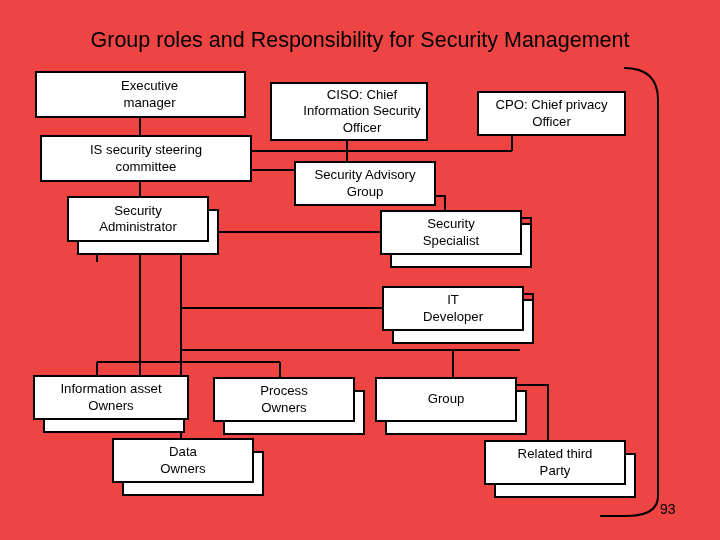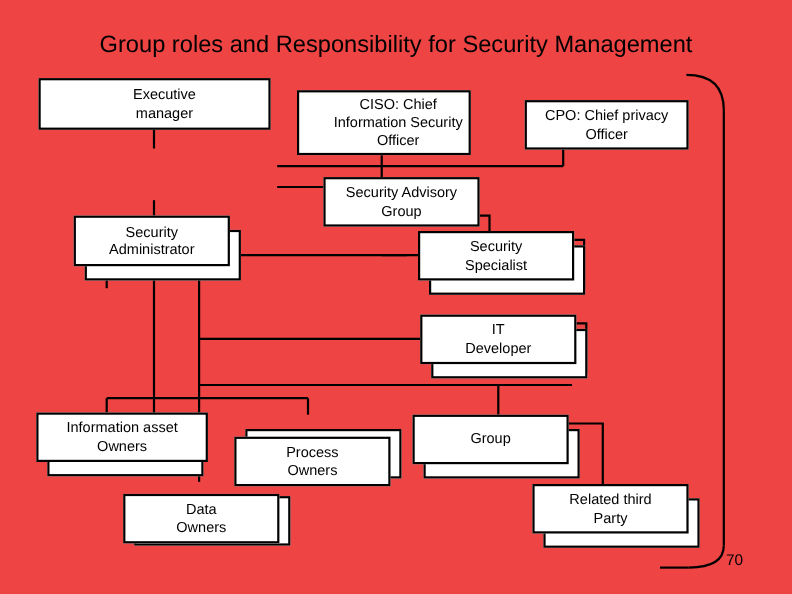--- a/index.html
+++ b/index.html
@@ -155,43 +155,46 @@
 
   <div class="node" style="left: 35px; top: 71px; width: 211px; height: 47px; padding-left: 20px;">
     <span class="label">Executive<br>manager</span>
   </div>
   <div class="node" style="left: 270px; top: 82px; width: 158px; height: 59px; padding-left: 28px;">
     <span class="label">CISO: Chief<br>Information Security<br>Officer</span>
   </div>
   <div class="node" style="left: 437px; top: 91px; width: 149px; height: 45px; margin-left: 40px;">
     <span class="label">CPO: Chief privacy<br>Officer</span>
   </div>
+  <div class="node" style="left: 40px; top: 135px; width: 212px; height: 47px;">
+    <span class="label">IS security steering<br>committee</span>
+  </div>
   <div class="node" style="left: 294px; top: 161px; width: 142px; height: 45px;">
     <span class="label">Security Advisory<br>Group</span>
   </div>
   <div class="node" style="left: 67px; top: 196px; width: 142px; height: 46px;">
     <span class="label">Security<br>Administrator</span>
   </div>
   <div class="node" style="left: 380px; top: 210px; width: 142px; height: 45px;">
     <span class="label">Security<br>Specialist</span>
   </div>
   <div class="node" style="left: 382px; top: 286px; width: 142px; height: 45px;">
     <span class="label">IT<br>Developer</span>
   </div>
   <div class="node" style="left: 33px; top: 375px; width: 156px; height: 45px;">
     <span class="label">Information asset<br>Owners</span>
   </div>
-  <div class="node" style="left: 213px; top: 397px; width: 142px; height: 45px; text-align: center;">
+  <div class="node" style="left: 213px; top: 377px; width: 142px; height: 45px; text-align: center;">
     <span class="label">Process<br>Owners</span>
   </div>
   <div class="node" style="left: 375px; top: 377px; width: 142px; height: 45px;">
     <span class="label">Group</span>
   </div>
-  <div class="node" style="left: 112px; top: 438px; width: 142px; height: 45px; margin-top: 11px;">
+  <div class="node" style="left: 112px; top: 438px; width: 142px; height: 45px;">
     <span class="label">Data<br>Owners</span>
   </div>
   <div class="node" style="left: 484px; top: 440px; width: 142px; height: 45px;">
     <span class="label">Related third<br>Party</span>
   </div>
 
-  <div id="page-number">70</div>
+  <div id="page-number">93</div>
 
 </div>
 
 </body></html>

